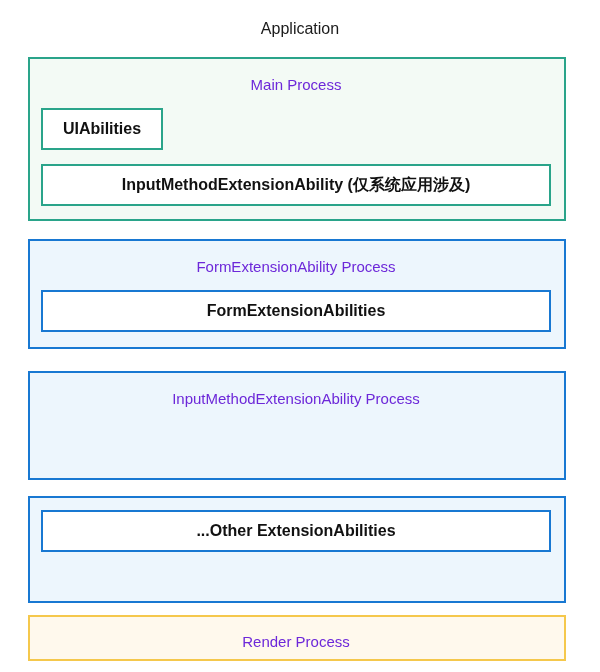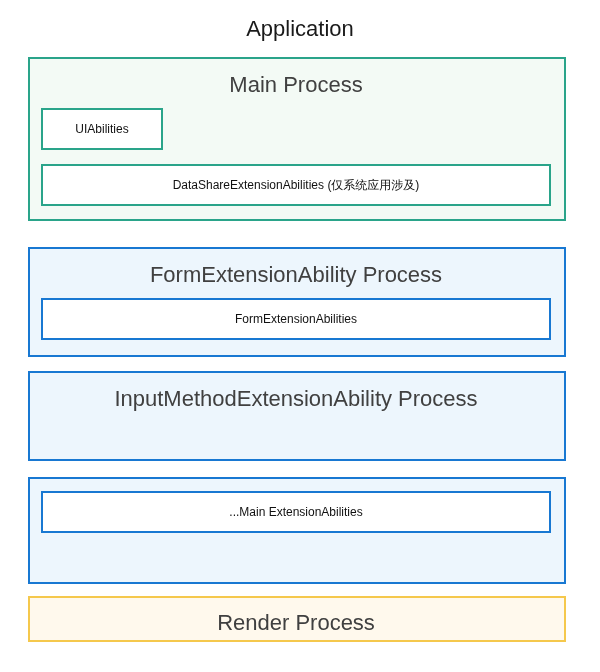--- a/index.html
+++ b/index.html
@@ -12,51 +12,51 @@
     width: 600px;
     height: 672px;
     background: #ffffff;
     font-family: "Liberation Sans", "DejaVu Sans", sans-serif;
     color: #1a1a1a;
     overflow: hidden;
   }
   .app-title {
     padding-top: 18px;
     text-align: center;
-    font-size: 22px;
+    font-size: 16px;
     line-height: 22px;
     font-weight: 400;
     color: #1a1a1a;
   }
   .outer-box {
     box-sizing: border-box;
     margin-left: 28px;
     width: 538px;
     border: 2px solid;
     padding: 0 13px 0 11px;
   }
   .outer-box .box-heading {
     margin-top: 15px;
     text-align: center;
-    font-size: 22px;
+    font-size: 15px;
     line-height: 22px;
-    color: #404040;
+    color: #6d28d9;
   }
   .green-box {
     margin-top: 17px;
     height: 164px;
     border-color: #2aa48a;
     background: #f3faf5;
   }
   .blue-box {
     border-color: #1878d2;
     background: #edf6fd;
   }
-  .blue-box-1 { margin-top: 26px; height: 110px; }
-  .blue-box-2 { margin-top: 14px; height: 90px; }
+  .blue-box-1 { margin-top: 18px; height: 110px; }
+  .blue-box-2 { margin-top: 22px; height: 109px; }
   .blue-box-3 { margin-top: 16px; height: 107px; }
   .yellow-box {
     margin-top: 12px;
     height: 46px;
     border-color: #f5c84c;
     background: #fff9ed;
   }
   .yellow-box .box-heading {
     margin-top: 4px;
     line-height: 42px;
@@ -67,57 +67,58 @@
     margin-top: 12px;
   }
   .inner-box {
     box-sizing: border-box;
     height: 42px;
     background: #ffffff;
     border: 2px solid;
     display: flex;
     align-items: center;
     justify-content: center;
-    font-size: 12px;
+    font-size: 16px;
     line-height: 18px;
     color: #111111;
     text-align: center;
+    font-weight: bold;
   }
   .green-box .inner-box { border-color: #2aa48a; }
   .blue-box .inner-box { border-color: #1878d2; }
   .inner-box.narrow { width: 122px; flex: 0 0 auto; }
   .inner-box.grow { flex: 1 1 auto; }
   .inner-box.full { margin-top: 14px; }
   .blue-box .inner-box.single { margin-top: 12px; text-align: center; }
 </style>
 </head>
 <body>
 
 <div class="canvas">
 
   <div class="app-title">Application</div>
 
   <div class="outer-box green-box">
     <div class="box-heading">Main Process</div>
     <div class="inner-row">
       <div class="inner-box narrow">UIAbilities</div>
     </div>
-    <div class="inner-box full">DataShareExtensionAbilities (仅系统应用涉及)</div>
+    <div class="inner-box full">InputMethodExtensionAbility (仅系统应用涉及)</div>
   </div>
 
   <div class="outer-box blue-box blue-box-1">
     <div class="box-heading">FormExtensionAbility Process</div>
     <div class="inner-box single">FormExtensionAbilities</div>
   </div>
 
   <div class="outer-box blue-box blue-box-2">
     <div class="box-heading">InputMethodExtensionAbility Process</div>
   </div>
 
   <div class="outer-box blue-box blue-box-3">
-    <div class="inner-box single">...Main ExtensionAbilities</div>
+    <div class="inner-box single">...Other ExtensionAbilities</div>
   </div>
 
   <div class="outer-box yellow-box">
     <div class="box-heading">Render Process</div>
   </div>
 
 </div>
 
 </body></html>

